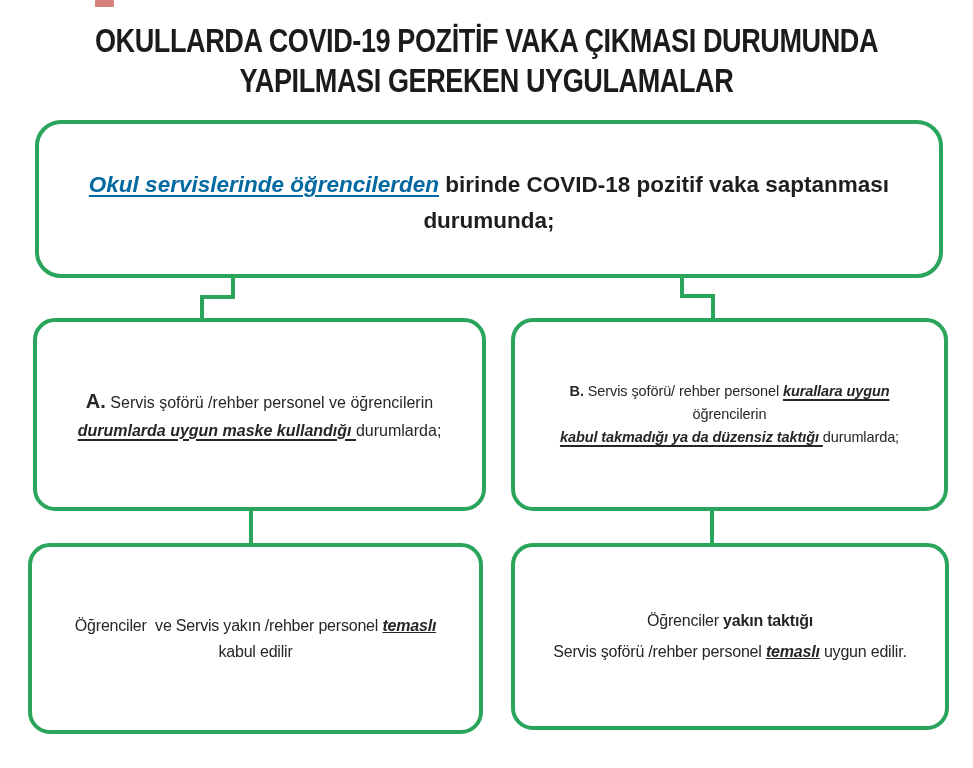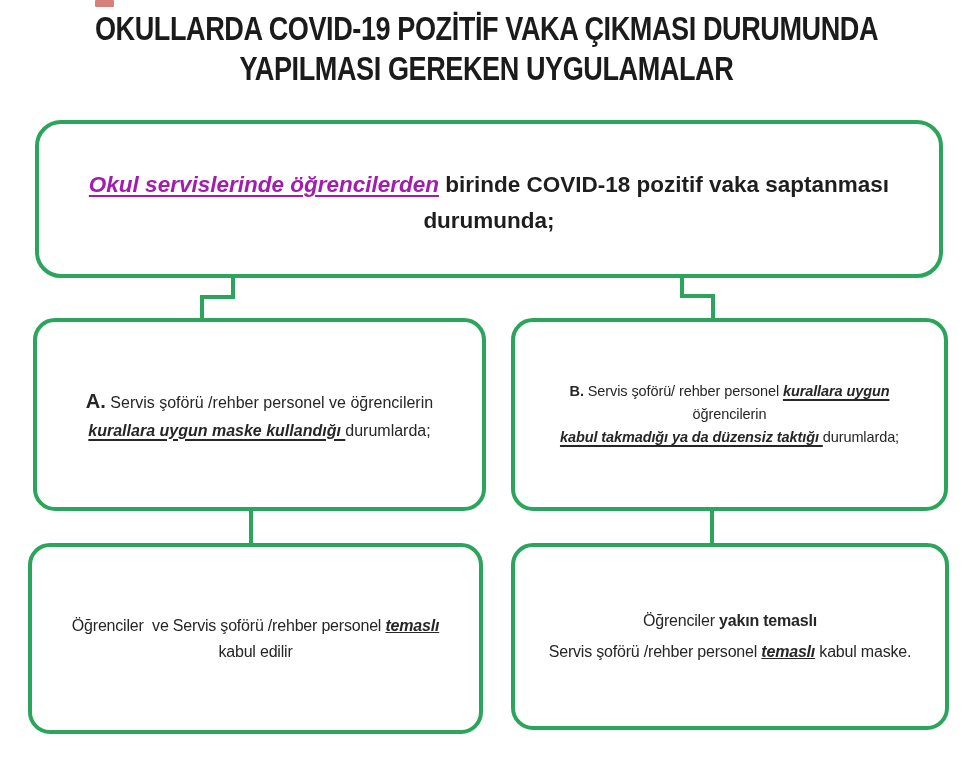--- a/index.html
+++ b/index.html
@@ -14,21 +14,21 @@
   }
   .red-mark {
     position: absolute;
     left: 95px; top: 0; width: 19px; height: 7px;
     background: var(--red, #cf6a64);
     border-radius: 1px;
     opacity: 0.85;
   }
   .title {
     position: absolute;
-    top: 9px; left: 0; right: 0;
+    top: 21px; left: 0; right: 0;
     text-align: center;
     font-weight: 700;
     font-size: 33px;
     line-height: 40px;
     color: #1b1b1b;
   }
   .title-line {
     transform: scaleX(0.82);
     transform-origin: 50% 50%;
     letter-spacing: -0.5px;
@@ -100,38 +100,38 @@
   </div>
 
   <svg class="connectors" width="973" height="768" viewBox="0 0 973 768" fill="none">
     <polyline points="233,276 233,297 202,297 202,322" fill="none" stroke-width="4" stroke="#2ba55c"></polyline>
     <polyline points="682,276 682,296 713,296 713,322" fill="none" stroke-width="4" stroke="#2ba55c"></polyline>
     <polyline points="251,508 251,546" fill="none" stroke-width="4" stroke="#2ba55c"></polyline>
     <polyline points="712,508 712,546" fill="none" stroke-width="4" stroke="#2ba55c"></polyline>
   </svg>
 
   <div class="box main-box">
-    <div class="box-text"><span class="b i u" style="color: #a21caf;">Okul servislerinde öğrencilerden</span><span class="b"> birinde COVID-18 pozitif vaka saptanması
+    <div class="box-text"><span class="b i u" style="color: #0369a1;">Okul servislerinde öğrencilerden</span><span class="b"> birinde COVID-18 pozitif vaka saptanması
 durumunda;</span></div>
   </div>
 
   <div class="box box-a">
     <div class="box-text"><span class="b lg">A.</span><span> Servis şoförü /rehber personel ve öğrencilerin
-</span><span class="b i u">kurallara uygun maske kullandığı </span><span>durumlarda;</span></div>
+</span><span class="b i u">durumlarda uygun maske kullandığı </span><span>durumlarda;</span></div>
   </div>
 
   <div class="box box-b">
     <div class="box-text"><span class="b">B.</span><span> Servis şoförü/ rehber personel </span><span class="b i u">kurallara uygun</span><span>
 öğrencilerin
 </span><span class="b i u">kabul takmadığı ya da düzensiz taktığı </span><span>durumlarda;</span></div>
   </div>
 
   <div class="box box-c">
-    <div class="box-text"><span>Öğrenciler  ve Servis şoförü /rehber personel </span><span class="b i">temaslı</span><span>
+    <div class="box-text"><span>Öğrenciler  ve Servis yakın /rehber personel </span><span class="b i">temaslı</span><span>
 kabul edilir</span></div>
   </div>
 
   <div class="box box-d">
-    <div class="box-text"><span>Öğrenciler </span><span class="b">yakın temaslı</span><span>
-Servis şoförü /rehber personel </span><span class="b i">temaslı</span><span> kabul maske.</span></div>
+    <div class="box-text"><span>Öğrenciler </span><span class="b">yakın taktığı</span><span>
+Servis şoförü /rehber personel </span><span class="b i">temaslı</span><span> uygun edilir.</span></div>
   </div>
 
 </div>
 
 </body></html>

